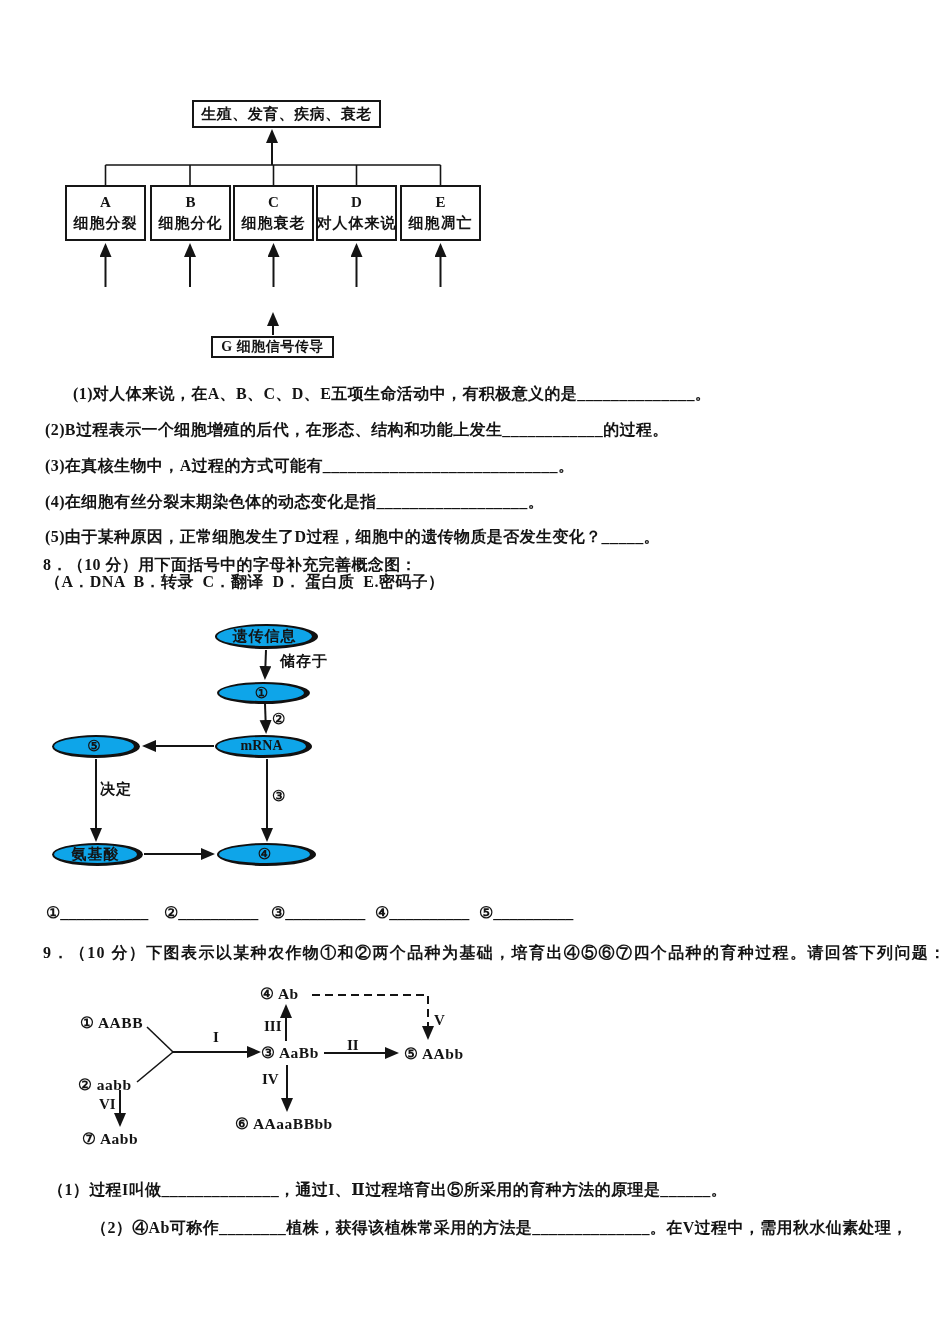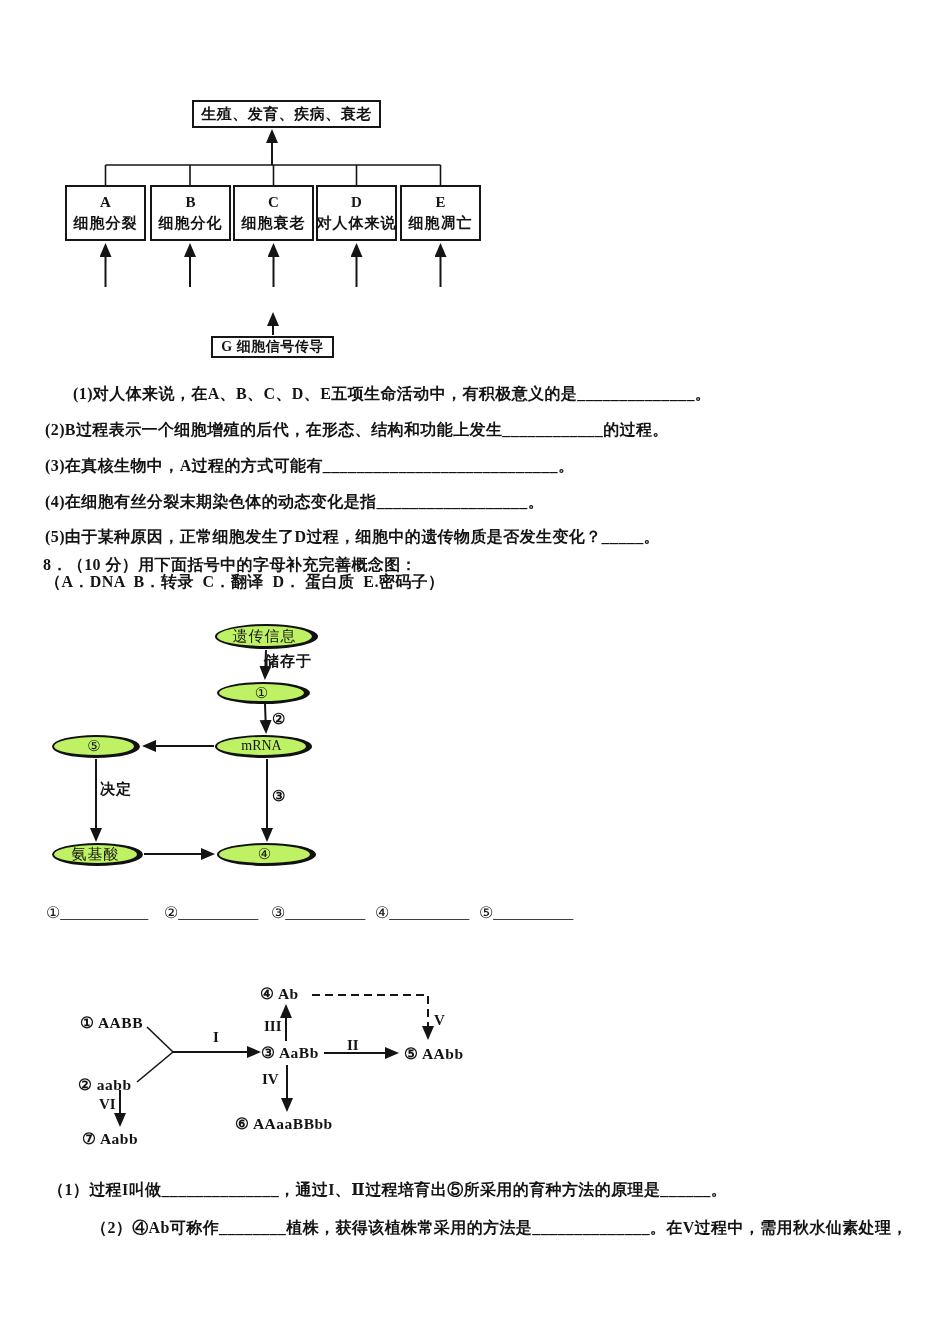--- a/index.html
+++ b/index.html
@@ -17,32 +17,32 @@
     font-weight:700;background:#fff;
   }
   .cell-box{flex-direction:column;gap:3px;font-size:15px;line-height:1.15;}
   .cell-letter{font-size:15px;}
   .cell-label{font-size:15px;letter-spacing:1px;white-space:nowrap;}
   .qline{
     position:absolute;left:45px;font-size:16px;font-weight:700;
     white-space:pre;letter-spacing:0.4px;line-height:1.2;
   }
   .ell{
-    position:absolute;box-sizing:border-box;background:#bef264;
+    position:absolute;box-sizing:border-box;background:#0ea5e9;
     border:2px solid #111;border-right-width:6px;border-bottom-width:3px;
     border-radius:50%;display:flex;align-items:center;justify-content:center;
-    font-weight:400;font-size:15px;white-space:nowrap;text-align:right;
+    font-weight:700;font-size:15px;white-space:nowrap;text-align:right;
   }
   .cm-lbl,.gtxt,.glbl{
     position:absolute;font-weight:700;white-space:pre;line-height:1.1;
   }
   .cm-lbl{font-size:15px;letter-spacing:1px;}
   .gtxt{font-size:15.5px;letter-spacing:0.5px;}
   .glbl{font-size:15px;}
-  .blank-item{position:absolute;font-size:16px;font-weight:400;white-space:pre;}
+  .blank-item{position:absolute;font-size:16px;font-weight:700;white-space:pre;}
 </style>
 </head>
 <body>
 
 <div id="page">
 
   <svg class="layer" style="left:60px;top:90px;" width="440" height="275" viewBox="0 0 440 275">
     <defs>
       <marker id="ah1" markerWidth="9" markerHeight="9" refX="5.5" refY="3" orient="auto">
         <path d="M0,0 L7,3 L0,6 Z" fill="#141414"></path>
@@ -117,31 +117,32 @@
     </g>
   </svg>
 
   <div class="ell" style="left:215px;top:624px;width:103px;height:25px;letter-spacing:1px;">遗传信息</div>
   <div class="ell" style="left:217px;top:682px;width:93px;height:22px;">①</div>
   <div class="ell" style="left:215px;top:735px;width:97px;height:23px;font-size:14px;">mRNA</div>
   <div class="ell" style="left:52px;top:735px;width:88px;height:23px;">⑤</div>
   <div class="ell" style="left:52px;top:843px;width:91px;height:23px;letter-spacing:1px;">氨基酸</div>
   <div class="ell" style="left:217px;top:843px;width:99px;height:23px;">④</div>
 
-  <div class="cm-lbl" style="left:264px;top:653px;">储存于</div>
+  <div class="cm-lbl" style="left:280px;top:653px;">储存于</div>
   <div class="cm-lbl" style="left:272px;top:711px;">②</div>
   <div class="cm-lbl" style="left:272px;top:788px;">③</div>
   <div class="cm-lbl" style="left:100px;top:781px;">决定</div>
 
   <div class="blank-item" style="left:46px;top:903px;">①___________</div>
   <div class="blank-item" style="left:164px;top:903px;">②__________</div>
   <div class="blank-item" style="left:271px;top:903px;">③__________</div>
   <div class="blank-item" style="left:375px;top:903px;">④__________</div>
   <div class="blank-item" style="left:479px;top:903px;">⑤__________</div>
 
+  <div class="qline" style="top:943px;left:43px;letter-spacing:1.4px;">9．（10 分）下图表示以某种农作物①和②两个品种为基础，培育出④⑤⑥⑦四个品种的育种过程。请回答下列问题：</div>
 
   <svg class="layer" style="left:60px;top:975px;" width="440" height="190" viewBox="0 0 440 190">
     <defs>
       <marker id="ah3" markerWidth="9" markerHeight="9" refX="5.5" refY="3" orient="auto">
         <path d="M0,0 L7,3 L0,6 Z" fill="#141414"></path>
       </marker>
     </defs>
     <g>
       <line class="thin" x1="87" y1="52" x2="113" y2="77"></line>
       <line class="thin" x1="77" y1="107" x2="113" y2="77"></line>

